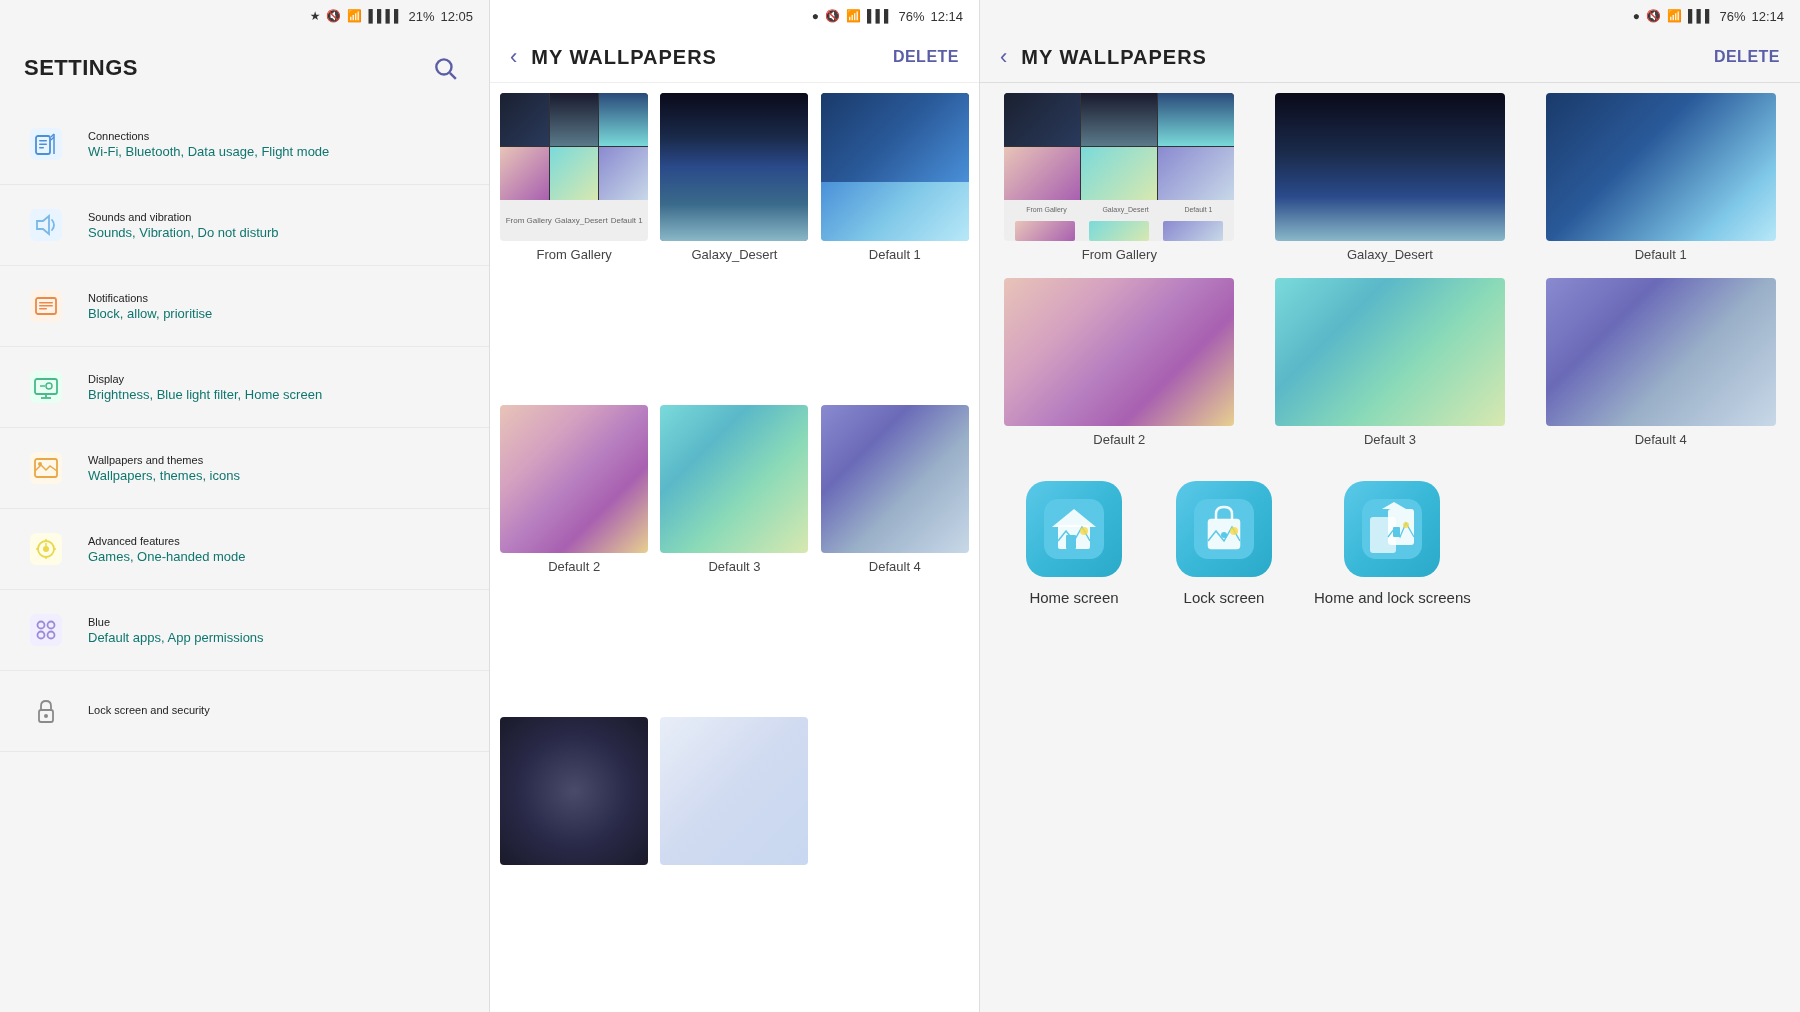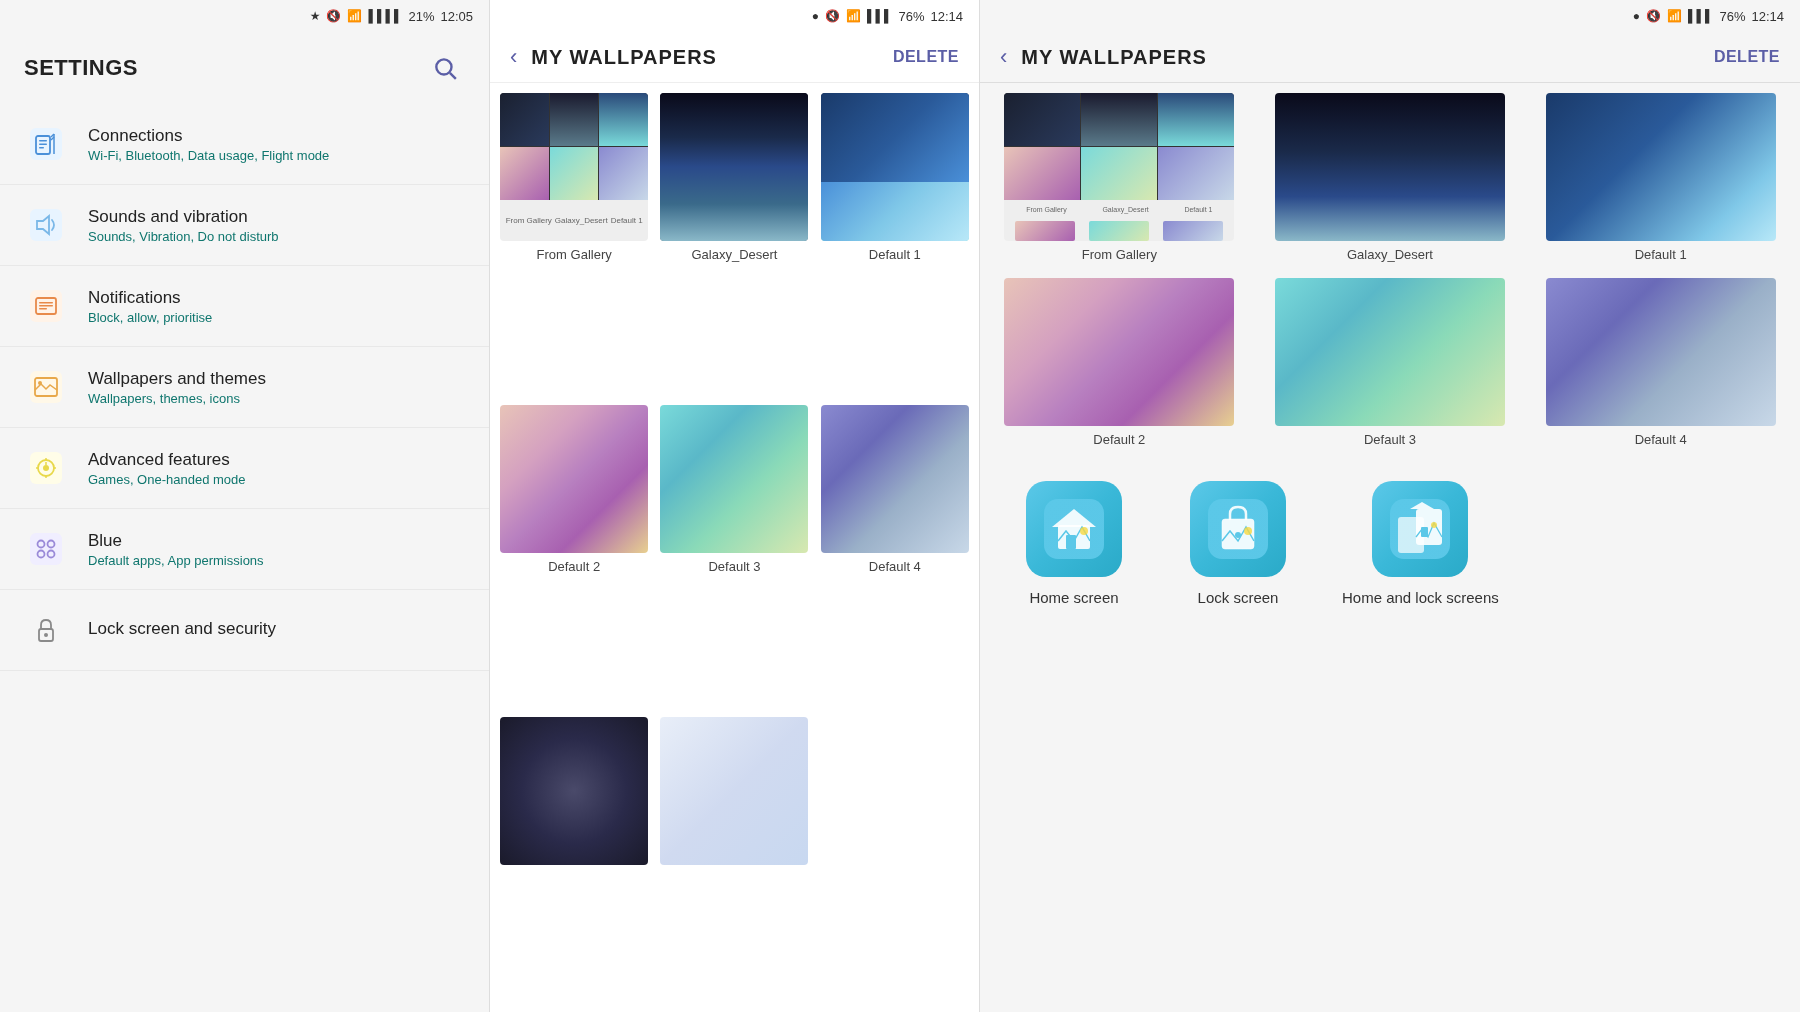--- a/index.html
+++ b/index.html
@@ -72,21 +72,21 @@
       align-items: center;
       justify-content: center;
       margin-right: 20px;
       flex-shrink: 0;
     }
     .settings-text {
       display: flex;
       flex-direction: column;
     }
     .settings-item-title {
-      font-size: 17px;
+      font-size: 11px;
       color: #222;
       font-weight: 500;
     }
     .settings-item-sub {
       font-size: 13px;
       color: #0f766e;
       margin-top: 2px;
     }
 
     
@@ -227,21 +227,21 @@
     }
     .set-as-wallpaper-title {
       font-size: 20px;
       font-weight: bold;
       color: #222;
       margin-bottom: 20px;
     }
     .wallpaper-options {
       display: flex;
       flex-direction: row;
-      gap: 44px;
+      gap: 30px;
       align-items: flex-end;
       justify-content: flex-start;
       padding: 0 10px;
     }
     .wallpaper-option {
       display: flex;
       flex-direction: column;
       align-items: center;
       gap: 12px;
       cursor: pointer;
@@ -355,20 +355,36 @@
           <rect x="9" y="15" width="14" height="1.5" rx="0.7" fill="#e88a4a"></rect>
           <rect x="9" y="18" width="8" height="1.5" rx="0.7" fill="#e88a4a"></rect>
         </svg>
       </div>
       <div class="settings-text">
         <span class="settings-item-title">Notifications</span>
         <span class="settings-item-sub">Block, allow, prioritise</span>
       </div>
     </div>
 
+    <div class="settings-item">
+      <div class="settings-icon">
+        <svg width="32" height="32" viewBox="0 0 32 32" fill="none">
+          <rect width="32" height="32" rx="6" fill="#e8fff4"></rect>
+          <rect x="5" y="8" width="22" height="15" rx="2" stroke="#4ab88a" stroke-width="1.8" fill="none"></rect>
+          <line x1="16" y1="23" x2="16" y2="27" stroke="#4ab88a" stroke-width="1.8"></line>
+          <line x1="11" y1="27" x2="21" y2="27" stroke="#4ab88a" stroke-width="1.8"></line>
+          <circle cx="19" cy="15" r="3" stroke="#4ab88a" stroke-width="1.5" fill="none"></circle>
+          <line x1="10" y1="15" x2="15" y2="15" stroke="#4ab88a" stroke-width="1.5"></line>
+        </svg>
+      </div>
+      <div class="settings-text">
+        <span class="settings-item-title">Display</span>
+        <span class="settings-item-sub">Brightness, Blue light filter, Home screen</span>
+      </div>
+    </div>
 
     <div class="settings-item">
       <div class="settings-icon">
         <svg width="32" height="32" viewBox="0 0 32 32" fill="none">
           <rect width="32" height="32" rx="6" fill="#fff8e8"></rect>
           <rect x="5" y="7" width="22" height="18" rx="2" stroke="#e8a84a" stroke-width="1.8" fill="none"></rect>
           <path d="M5 19 L11 13 L16 18 L20 14 L27 19" stroke="#e8a84a" stroke-width="1.5" fill="none"></path>
           <circle cx="10" cy="12" r="2" fill="#e8a84a"></circle>
         </svg>
       </div>

